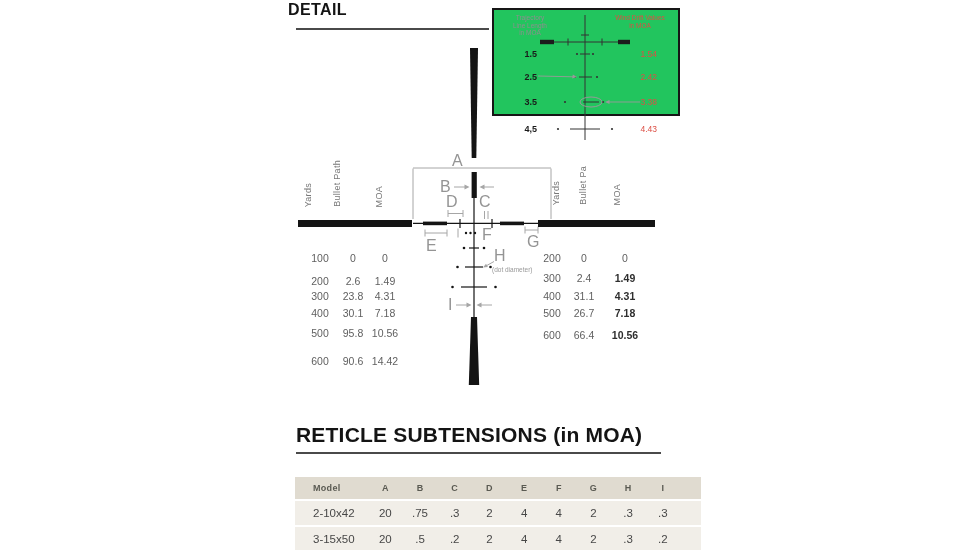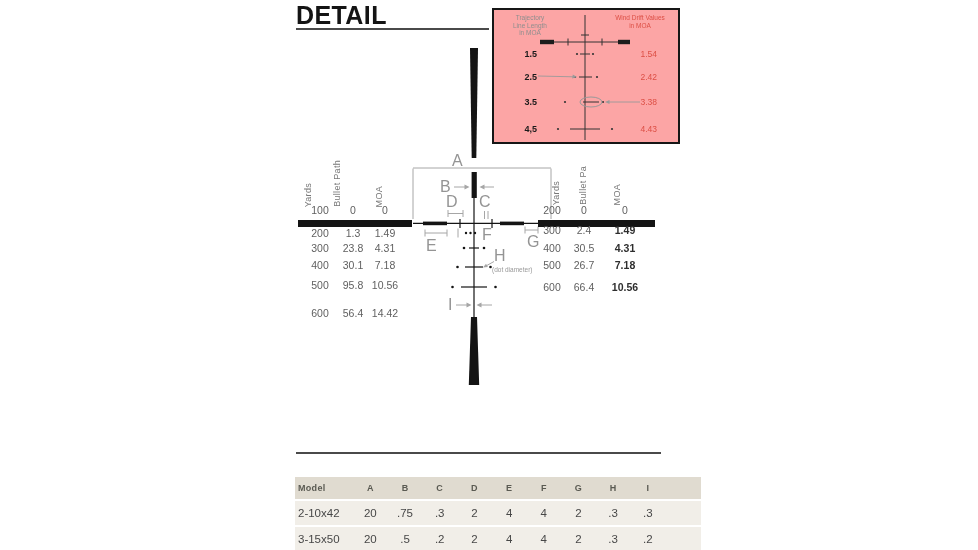--- a/index.html
+++ b/index.html
@@ -1,49 +1,49 @@
 <!DOCTYPE html>
 <html><head>
 <meta charset="utf-8">
 <style>
   html,body{margin:0;padding:0;background:#ffffff;}
   .page{position:relative;width:978px;height:550px;background:#fff;overflow:hidden;
         font-family:"Liberation Sans",sans-serif;}
 
   
-  .h-detail{position:absolute;left:296px;top:1px;margin:0;font-size:25px;font-weight:800;
+  .h-detail{position:absolute;left:288px;top:1px;margin:0;font-size:16px;font-weight:800;
             color:#141414;letter-spacing:.4px;}
   .h-subt{position:absolute;left:296px;top:423px;margin:0;font-size:21px;font-weight:800;
           color:#141414;letter-spacing:.2px;}
   .hrule{position:absolute;height:2px;background:#4a4a4a;}
   .rule-detail{left:296px;top:28px;width:193px;}
   .rule-subt{left:296px;top:452px;width:365px;}
 
   
-  .inset{position:absolute;left:492px;top:8px;width:188px;height:136px;box-sizing:border-box;
-         border:2px solid #161616;background:#fca5a5;}
+  .inset{position:absolute;left:492px;top:8px;width:188px;height:108px;box-sizing:border-box;
+         border:2px solid #161616;background:#22c55e;}
 
   
   .mainsvg{position:absolute;left:280px;top:30px;}
 
   
   .vh{position:absolute;writing-mode:vertical-rl;transform:rotate(180deg);font-size:9px;
       color:#777;letter-spacing:.3px;line-height:11px;white-space:nowrap;}
-  .brow{position:absolute;display:flex;font-size:10.5px;color:#5f5f5f;line-height:12px;}
+  .brow{position:absolute;display:flex;font-size:10.5px;color:#5f5f5f;line-height:12px;margin-top:48px;}
   .bc{display:block;text-align:center;}
   .lc1{width:40px;} .lc2{width:26px;} .lc3{width:38px;}
   .rc1{width:24px;} .rc2{width:40px;} .rc3{width:42px;font-weight:bold;color:#2e2e2e;}
 
   
   .subtable{position:absolute;left:295px;top:477px;width:406px;}
   .srow{display:flex;align-items:center;background:#f1eee8;height:24px;margin-top:2px;
         font-size:11.5px;color:#474747;}
   .srow.head{background:#e0dbd0;height:22px;margin-top:0;font-size:9px;font-weight:bold;
              color:#5a5a52;letter-spacing:.3px;}
-  .sc-model{width:55px;padding-left:3px;text-align:left;}
+  .sc-model{width:55px;padding-left:18px;text-align:left;}
   .sc{width:34.7px;text-align:center;}
 </style>
 </head>
 <body>
 
 <div class="page">
 
   <h1 class="h-detail">DETAIL</h1>
   <div class="hrule rule-detail"></div>
 
@@ -190,74 +190,75 @@
   <div class="vh" style="left:332px;bottom:343px;">Bullet Path</div>
   <div class="vh" style="left:374px;bottom:343px;">MOA</div>
 
   <div class="brow" style="left:300px;top:204px;">
     <span class="bc lc1">100</span>
       <span class="bc lc2">0</span>
       <span class="bc lc3">0</span>
   </div>
   <div class="brow" style="left:300px;top:227px;">
     <span class="bc lc1">200</span>
-      <span class="bc lc2">1.3</span>
+      <span class="bc lc2">2.6</span>
       <span class="bc lc3">1.49</span>
   </div>
   <div class="brow" style="left:300px;top:242px;">
     <span class="bc lc1">300</span>
       <span class="bc lc2">23.8</span>
       <span class="bc lc3">4.31</span>
   </div>
   <div class="brow" style="left:300px;top:259px;">
     <span class="bc lc1">400</span>
       <span class="bc lc2">30.1</span>
       <span class="bc lc3">7.18</span>
   </div>
   <div class="brow" style="left:300px;top:279px;">
     <span class="bc lc1">500</span>
       <span class="bc lc2">95.8</span>
       <span class="bc lc3">10.56</span>
   </div>
   <div class="brow" style="left:300px;top:307px;">
     <span class="bc lc1">600</span>
-      <span class="bc lc2">56.4</span>
+      <span class="bc lc2">90.6</span>
       <span class="bc lc3">14.42</span>
   </div>
 
   <div class="vh" style="left:551px;bottom:345px;">Yards</div>
   <div class="vh" style="left:578px;bottom:345px;">Bullet Pa</div>
   <div class="vh" style="left:612px;bottom:345px;">MOA</div>
 
   <div class="brow" style="left:540px;top:204px;">
     <span class="bc rc1">200</span>
       <span class="bc rc2">0</span>
       <span class="bc rc3" style="font-weight:normal;color:#5f5f5f;">0</span>
   </div>
   <div class="brow" style="left:540px;top:224px;">
     <span class="bc rc1">300</span>
       <span class="bc rc2">2.4</span>
       <span class="bc rc3">1.49</span>
   </div>
   <div class="brow" style="left:540px;top:242px;">
     <span class="bc rc1">400</span>
-      <span class="bc rc2">30.5</span>
+      <span class="bc rc2">31.1</span>
       <span class="bc rc3">4.31</span>
   </div>
   <div class="brow" style="left:540px;top:259px;">
     <span class="bc rc1">500</span>
       <span class="bc rc2">26.7</span>
       <span class="bc rc3">7.18</span>
   </div>
   <div class="brow" style="left:540px;top:281px;">
     <span class="bc rc1">600</span>
       <span class="bc rc2">66.4</span>
       <span class="bc rc3">10.56</span>
   </div>
 
+  <h2 class="h-subt">RETICLE SUBTENSIONS (in MOA)</h2>
   <div class="hrule rule-subt"></div>
 
   <div class="subtable">
     <div class="srow head">
       <span class="sc-model">Model</span>
       <span class="sc">A</span>
       <span class="sc">B</span>
       <span class="sc">C</span>
       <span class="sc">D</span>
       <span class="sc">E</span>

